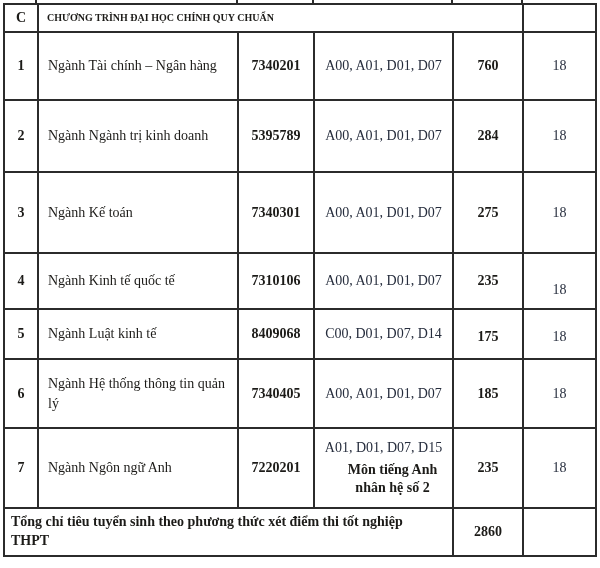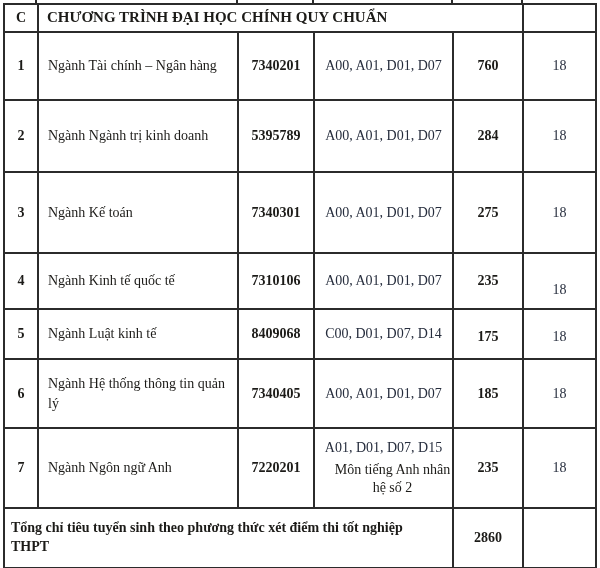--- a/index.html
+++ b/index.html
@@ -22,41 +22,41 @@
     overflow:hidden;
   }
   .bold{font-weight:bold;color:var(--text-bold,#1c1b18);}
   td.num{font-weight:bold;color:var(--text-bold,#1c1b18);}
   td.name{
     text-align:left;padding:2px 1px 2px 9px;
     font-weight:normal;color:var(--text-bold,#1c1b18);
   }
   td.title-cell{
     text-align:left;padding-left:8px;
-    font-weight:bold;color:var(--text-bold,#1c1b18);font-size:15px;
+    font-weight:bold;color:var(--text-bold,#1c1b18);font-size:10px;
   }
   td.code{font-weight:bold;color:var(--text-bold,#1c1b18);}
   td.quota{font-weight:bold;color:var(--text-bold,#1c1b18);margin-top:16px;}
   td.footer-label{
     text-align:left;padding:3px 10px 3px 6px;line-height:1.35;
     font-weight:bold;color:var(--text-bold,#1c1b18);
   }
   tr.rh{height:28px}
   tr.r1{height:68px}
   tr.r2{height:72px}
   tr.r3{height:81px}
   tr.r4{height:56px}
   tr.r5{height:50px}
   tr.r6{height:69px}
   tr.r7{height:80px}
-  tr.rf{height:60px}
+  tr.rf{height:48px}
   
   tr.r4 td.score{vertical-align:bottom;padding-bottom:8px;}
   tr.r5 td.quota,tr.r5 td.score{vertical-align:top;padding-top:17px;}
-  .comb-note{font-weight:normal;color:var(--text-bold,#1c1b18);margin-top:3px;line-height:1.3;padding-left:18px;}
+  .comb-note{font-weight:bold;color:var(--text-bold,#1c1b18);margin-top:3px;line-height:1.3;padding-left:18px;}
 </style>
 </head>
 <body>
 
 <div class="canvas">
   <div class="stub s1"></div>
   <div class="stub s2"></div>
   <div class="stub s3"></div>
   <div class="stub s4"></div>
   <div class="stub s5"></div>

